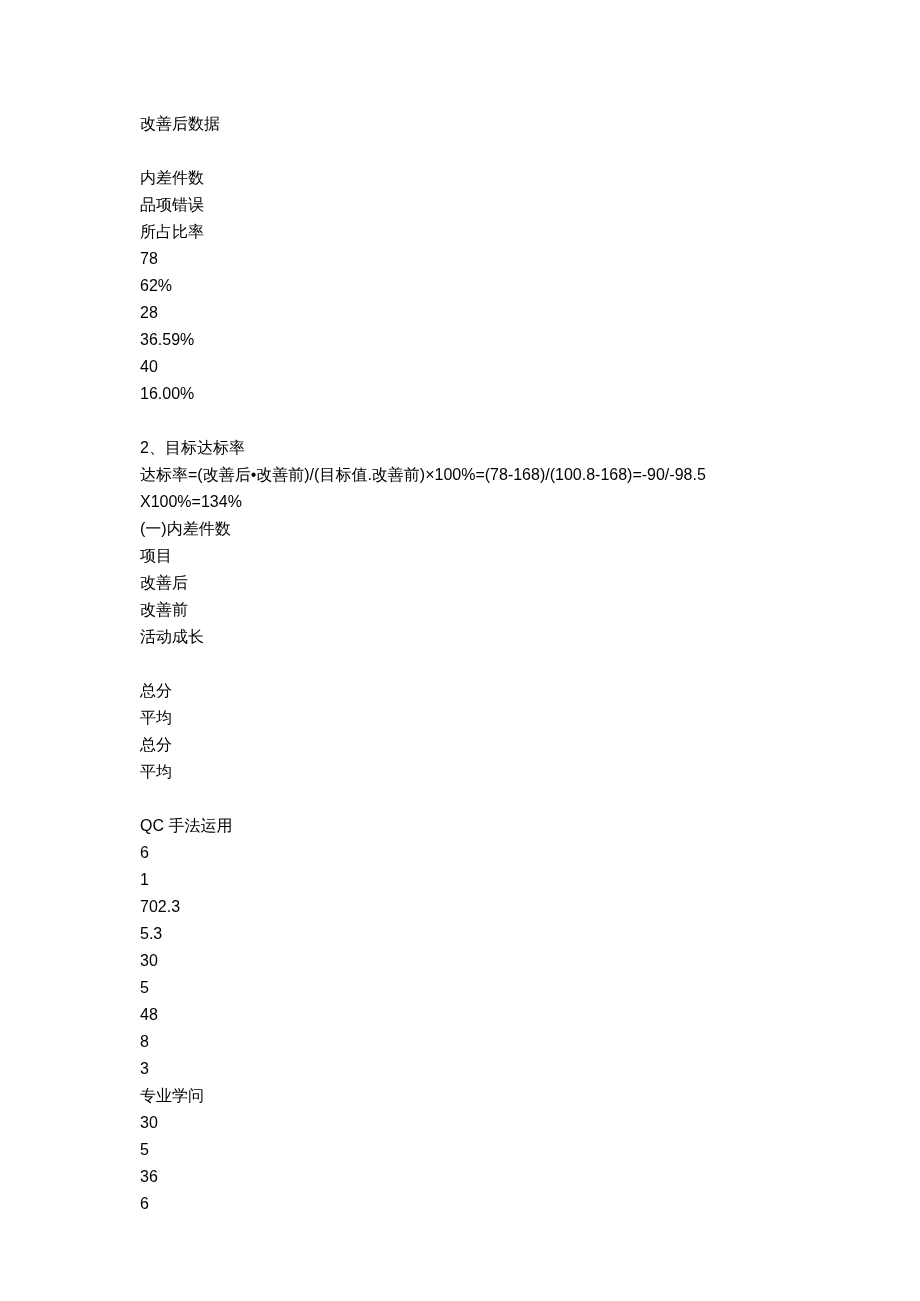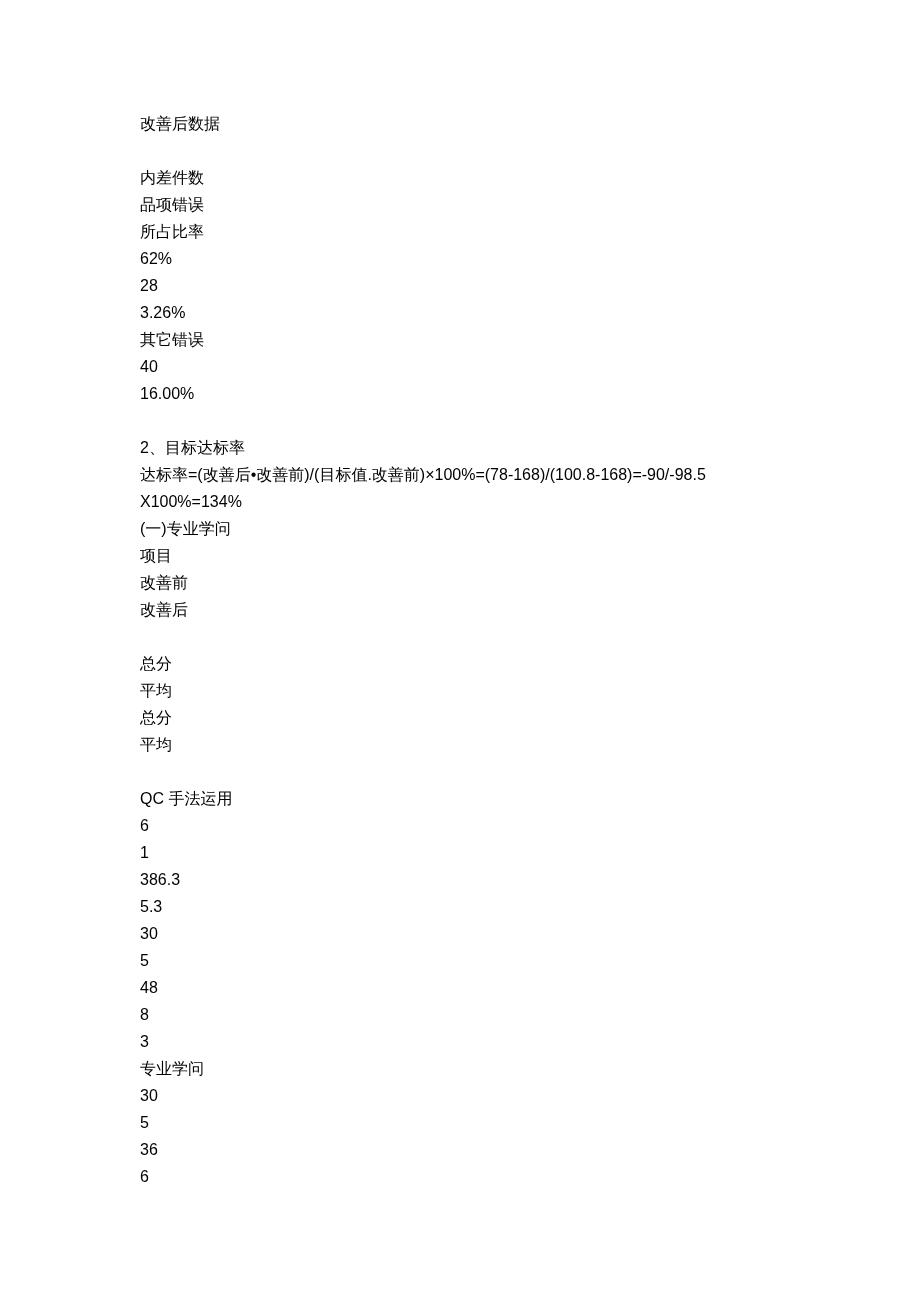--- a/index.html
+++ b/index.html
@@ -31,50 +31,51 @@
 <div class="page">
 
   <div class="block">
     <div class="line">改善后数据</div>
   </div>
 
   <div class="block">
     <div class="line">内差件数</div>
     <div class="line">品项错误</div>
     <div class="line">所占比率</div>
+    <div class="line">78</div>
     <div class="line">62%</div>
     <div class="line">28</div>
-    <div class="line">3.26%</div>
-    <div class="line">其它错误</div>
+    <div class="line">36.59%</div>
     <div class="line">40</div>
     <div class="line">16.00%</div>
   </div>
 
   <div class="block">
     <div class="line">2、目标达标率</div>
     <div class="line">达标率=(改善后•改善前)/(目标值.改善前)×100%=(78-168)/(100.8-168)=-90/-98.5</div>
     <div class="line">X100%=134%</div>
-    <div class="line">(一)专业学问</div>
+    <div class="line">(一)内差件数</div>
     <div class="line">项目</div>
+    <div class="line">改善后</div>
     <div class="line">改善前</div>
-    <div class="line">改善后</div>
+    <div class="line">活动成长</div>
   </div>
 
   <div class="block">
     <div class="line">总分</div>
     <div class="line">平均</div>
     <div class="line">总分</div>
     <div class="line">平均</div>
   </div>
 
   <div class="block">
     <div class="line">QC 手法运用</div>
     <div class="line">6</div>
     <div class="line">1</div>
-    <div class="line">386.3</div>
+    <div class="line">702.3</div>
     <div class="line">5.3</div>
     <div class="line">30</div>
     <div class="line">5</div>
     <div class="line">48</div>
     <div class="line">8</div>
     <div class="line">3</div>
     <div class="line">专业学问</div>
     <div class="line">30</div>
     <div class="line">5</div>
     <div class="line">36</div>

